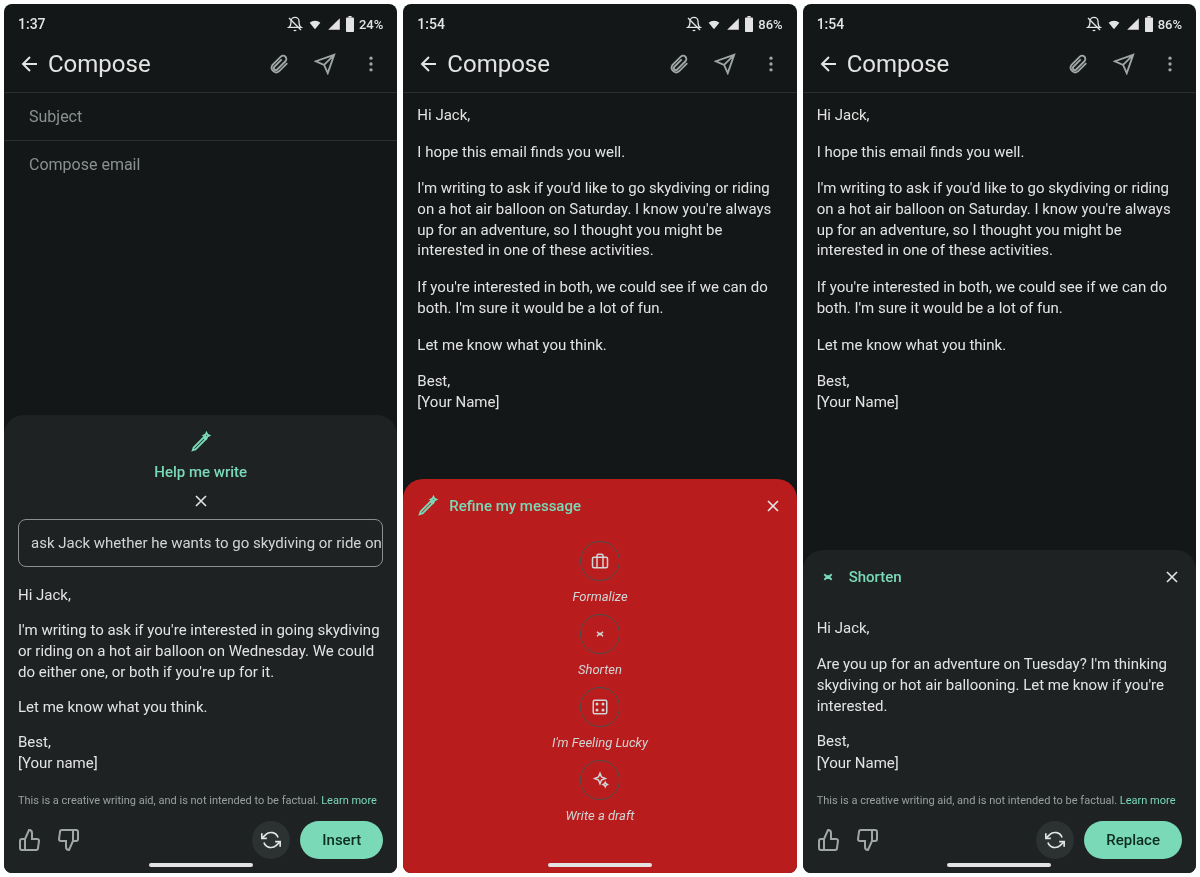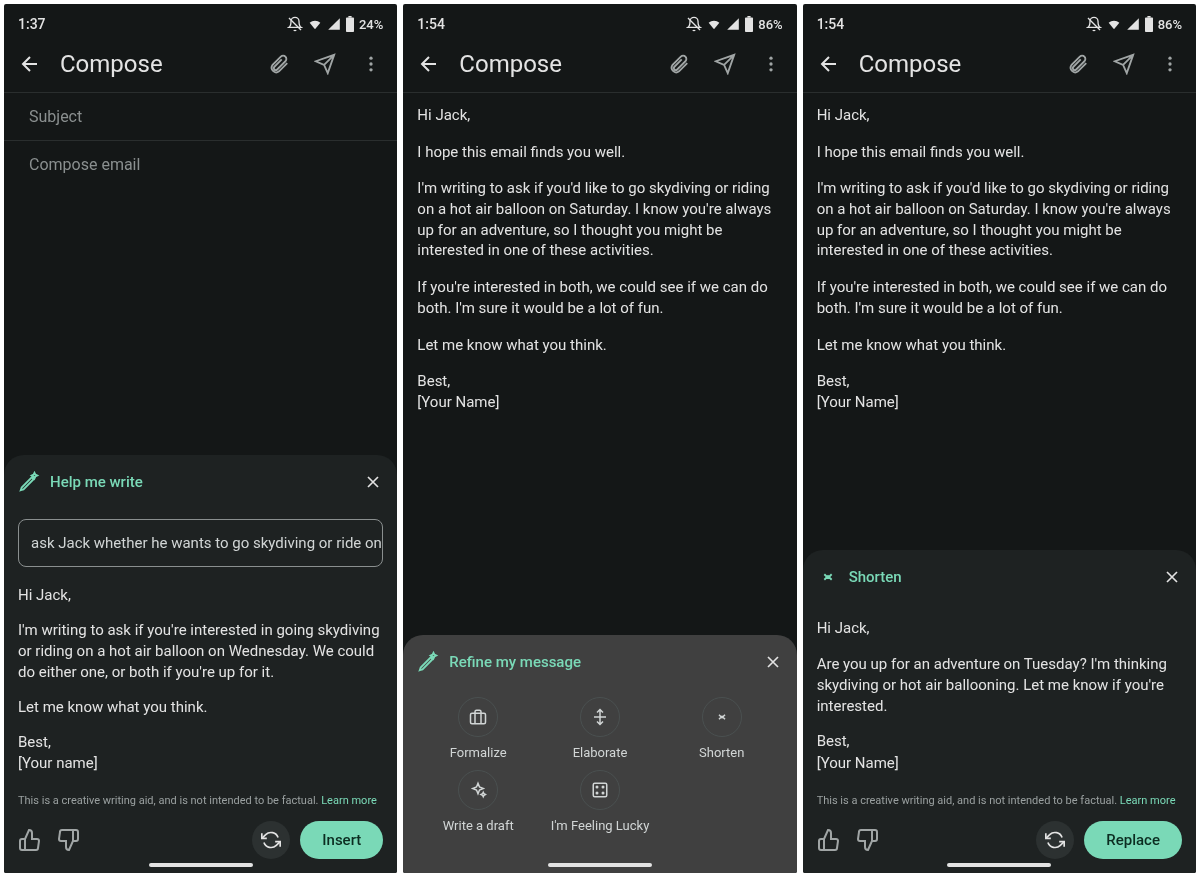--- a/index.html
+++ b/index.html
@@ -8,21 +8,21 @@
     font-family: -apple-system, BlinkMacSystemFont, 'Segoe UI', Roboto, Arial, sans-serif;
     display: flex;
     gap: 6px;
     padding: 4px;
     width: 1200px;
     height: 877px;
   }
   .phone {
     flex: 1;
     background: #141717;
-    border-radius: 2px;
+    border-radius: 8px;
     display: flex;
     flex-direction: column;
     color: #e3e3e3;
     overflow: hidden;
     position: relative;
   }
   .statusbar {
     display: flex;
     justify-content: space-between;
     align-items: center;
@@ -31,21 +31,21 @@
     font-weight: 500;
     height: 36px;
   }
   .statusbar .right { display: flex; align-items: center; gap: 4px; }
   .statusbar .right span { font-size: 13px; }
   .icon { display: inline-flex; align-items: center; justify-content: center; }
   .topbar {
     display: flex;
     align-items: center;
     padding: 10px 12px 14px 12px;
-    gap: 16px;
+    gap: 4px;
   }
   .topbar .title { font-size: 24px; font-weight: 400; color: #e3e3e3; flex: 1; }
   .topbar .icon { width: 28px; height: 28px; }
   .actions { display: flex; gap: 18px; align-items: center; }
   .divider { height: 1px; background: #2a2e2e; }
   .field {
     padding: 14px 25px;
     font-size: 16px;
     color: #8a8f8f;
   }
@@ -62,21 +62,22 @@
   .hmw-panel {
     background: #1e2222;
     border-radius: 20px 20px 0 0;
     padding: 16px 14px 14px 14px;
     margin-top: auto;
   }
   .hmw-head {
     display: flex;
     align-items: center;
     gap: 10px;
-    margin-bottom: 26px;
+    margin-bottom: 8px;
+    flex-direction: column;
   }
   .hmw-head .label { color: #7ad9b7; font-size: 15px; font-weight: 500; flex: 1; }
   .hmw-input {
     border: 1px solid #8a8f8f;
     border-radius: 8px;
     padding: 14px 12px;
     font-size: 15px;
     color: #d1d5d5;
     margin-bottom: 18px;
     white-space: nowrap;
@@ -108,33 +109,34 @@
     bottom: 6px;
     left: 50%;
     transform: translateX(-50%);
     width: 104px;
     height: 4px;
     background: #e3e3e3;
     border-radius: 2px;
   }
   
   .refine-panel {
-    background: #404040;
+    background: #b91c1c;
     border-radius: 20px 20px 0 0;
     padding: 16px 14px 40px 14px;
     margin-top: auto;
   }
   .refine-head {
     display: flex; align-items: center; gap: 10px; margin-bottom: 24px;
   }
   .refine-head .label { color: #7ad9b7; font-size: 15px; font-weight: 500; flex:1; }
   .option-grid {
     display: grid;
-    grid-template-columns: repeat(3, 1fr);
+    grid-template-columns: repeat(1, 1fr);
     gap: 10px 0;
+    font-style: italic;
   }
   .option {
     display: flex;
     flex-direction: column;
     align-items: center;
     gap: 8px;
   }
   .option .circ {
     width: 40px; height: 40px;
     border-radius: 20px;
@@ -366,60 +368,50 @@
                 <path d="M16 21V5a2 2 0 0 0-2-2h-4a2 2 0 0 0-2 2v16"></path>
               </svg>
             </span>
           </div>
         <span class="lbl">Formalize</span>
       </div>
       <div class="option">
         <div class="circ">
             <span class="icon">
               <svg width="18" height="18" viewBox="0 0 24 24" fill="none" stroke="#d1d5d5" stroke-width="2">
-                <path d="M12 3v18M8 6l4-4 4 4M8 18l4 4 4-4M4 12h16"></path>
-              </svg>
-            </span>
-          </div>
-        <span class="lbl">Elaborate</span>
-      </div>
-      <div class="option">
-        <div class="circ">
-            <span class="icon">
-              <svg width="18" height="18" viewBox="0 0 24 24" fill="none" stroke="#d1d5d5" stroke-width="2">
                 <path d="M8 9l4 4 4-4M8 15l4-4 4 4"></path>
               </svg>
             </span>
           </div>
         <span class="lbl">Shorten</span>
-      </div>
-      <div class="option">
-        <div class="circ">
-            <span class="icon">
-              <svg width="18" height="18" viewBox="0 0 24 24" fill="none" stroke="#d1d5d5" stroke-width="2">
-                <path d="M12 3l2 5 5 2-5 2-2 5-2-5-5-2 5-2 2-5zM19 15l1 2 2 1-2 1-1 2-1-2-2-1 2-1 1-2z"></path>
-              </svg>
-            </span>
-          </div>
-        <span class="lbl">Write a draft</span>
       </div>
       <div class="option">
         <div class="circ">
             <span class="icon">
               <svg width="18" height="18" viewBox="0 0 24 24" fill="none" stroke="#d1d5d5" stroke-width="2">
                 <rect x="3" y="3" width="18" height="18" rx="2"></rect>
                 <circle cx="8" cy="8" r="1" fill="#d1d5d5"></circle>
                 <circle cx="16" cy="8" r="1" fill="#d1d5d5"></circle>
                 <circle cx="8" cy="16" r="1" fill="#d1d5d5"></circle>
                 <circle cx="16" cy="16" r="1" fill="#d1d5d5"></circle>
               </svg>
             </span>
           </div>
         <span class="lbl">I'm Feeling Lucky</span>
       </div>
+      <div class="option">
+        <div class="circ">
+            <span class="icon">
+              <svg width="18" height="18" viewBox="0 0 24 24" fill="none" stroke="#d1d5d5" stroke-width="2">
+                <path d="M12 3l2 5 5 2-5 2-2 5-2-5-5-2 5-2 2-5zM19 15l1 2 2 1-2 1-1 2-1-2-2-1 2-1 1-2z"></path>
+              </svg>
+            </span>
+          </div>
+        <span class="lbl">Write a draft</span>
+      </div>
       <div></div>
     </div>
   </div>
   <div class="home-indicator"></div>
 </div>
 
 <div class="phone">
   <div class="statusbar">
     <span>1:54</span>
     <div class="right">

